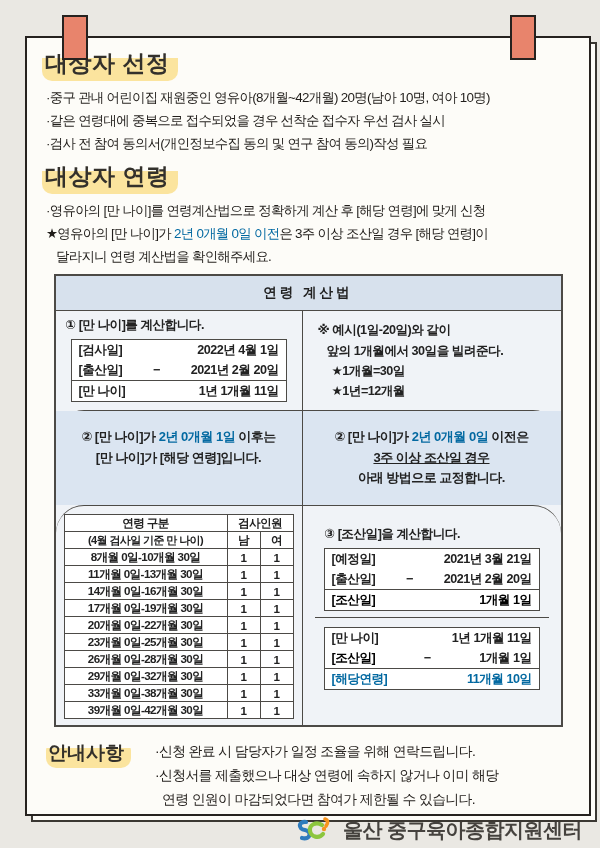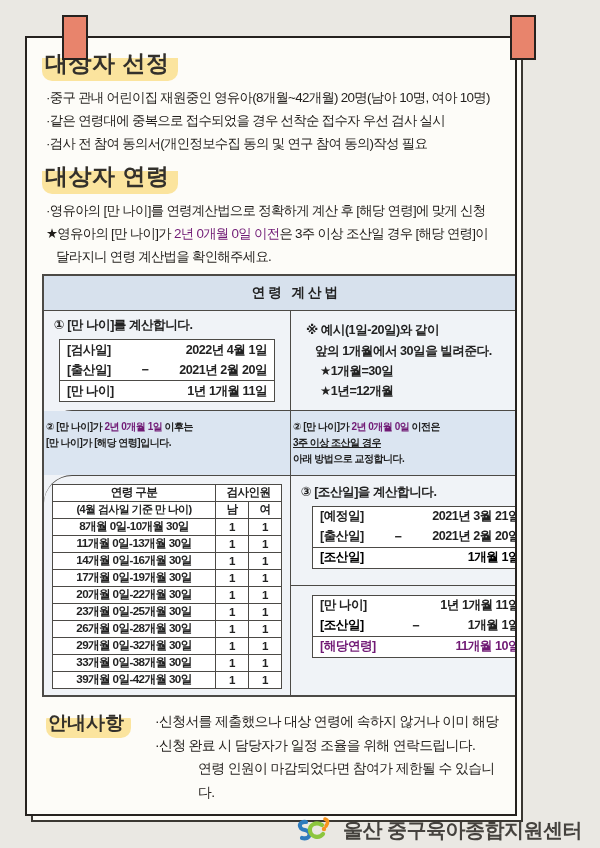--- a/index.html
+++ b/index.html
@@ -5,21 +5,21 @@
   * { margin:0; padding:0; box-sizing:border-box; }
   html,body { width:600px; height:848px; }
   body {
     position:relative;
     background:#eae8e3;
     font-family:"Liberation Sans","DejaVu Sans",sans-serif;
     color:#26221f;
     overflow:hidden;
   }
   .card {
-    position:absolute; left:25px; top:36px; width:492px; height:780px;
+    position:absolute; left:25px; top:36px; width:566px; height:780px;
     background:#fdfcf8;
     border:2.5px solid #26221f;
     box-shadow:6px 6px 0 -2px #fdfcf8, 6px 6px 0 0 #3a3732;
     padding:10px 15px 0 15px;
     overflow:hidden;
   }
   .pin {
     position:absolute; width:26px; height:45px; top:15px;
     background:#e8846c; border:2.5px solid #26221f; z-index:5;
   }
@@ -31,21 +31,21 @@
     font-size:23px; font-weight:bold; letter-spacing:0.5px; color:#33302b;
     background:linear-gradient(180deg, rgba(0,0,0,0) 30%, #fbe49e 30%);
     border-radius:10px; padding:0 9px 2px 3px;
   }
   .bullets { margin:5px 0 4px 4px; }
   .bullets .ln {
     font-size:13.4px; letter-spacing:-0.7px; line-height:1.72;
     white-space:nowrap; font-weight:500; color:#211e1b;
   }
   .indent { padding-left:10px; }
-  .red { color:#701a75; }
+  .red { color:#0369a1; }
   .blue { color:#000000; }
   .ul { text-decoration:underline; }
 
   
   .calc {
     margin:6px auto 0 auto; width:509px;
     border:2px solid #4c4a46; background:#f0f3f7;
     font-size:12.6px; color:#222;
   }
   .calc-head {
@@ -66,48 +66,48 @@
   .calc-box .r { display:flex; align-items:center; padding:1.5px 7px; }
   .calc-box .r .lab { flex:0 0 auto; }
   .calc-box .r .op  { flex:1 1 auto; text-align:center; }
   .calc-box .r .val { flex:0 0 auto; }
   .calc-box .r.total { border-top:1.8px solid #4c4a46; }
   .example { padding:4px 2px 2px 10px; font-weight:bold; line-height:1.62; letter-spacing:-0.5px; }
   .example .e2 { padding-left:9px; }
   .example .e3, .example .e4 { padding-left:14px; }
 
   .row2cell {
-    background:#dbe5f1; font-weight:bold;
-    padding:8px 2px; line-height:1.6; font-size:10px; letter-spacing:-0.5px;
+    background:#dbe5f1; text-align:center; font-weight:bold;
+    padding:16px 2px; line-height:1.6; font-size:13px; letter-spacing:-0.5px;
   }
 
   
   .age-table {
     width:230px; margin:3px auto 0 auto; border-collapse:collapse;
     background:#fff; font-size:11.6px; font-weight:bold; letter-spacing:-0.6px;
   }
   .age-table th, .age-table td {
     border:1.5px solid #4c4a46; text-align:center; padding:0.5px 2px;
   }
   .age-table .sub { font-size:11px; }
 
-  .r3-right { display:flex; flex-direction:column; padding:0; }
+  .r3-right { display:flex; flex-direction:column; padding:12px; }
   .r3-right .sub-block { flex:1; padding:7px 5px 6px 5px; }
   .r3-right .sub-block + .sub-block { border-top:1.8px solid #4c4a46; }
 
   
   .notice { display:flex; gap:24px; margin:13px 0 0 4px;align-items:center; }
   .chip {
     display:inline-block; align-self:flex-start;
     font-size:19px; font-weight:bold; color:#33302b;
     background:linear-gradient(180deg, rgba(0,0,0,0) 30%, #fbe49e 30%);
     border-radius:10px; padding:0 7px 2px 2px; white-space:nowrap;
   }
   .notice-text { font-size:13.8px; line-height:1.72; letter-spacing:-0.6px; font-weight:500; }
-  .notice-text .l3 { padding-left:7px;margin-left:36px; }
+  .notice-text .l3 { padding-left:7px; }
   .contact { display:flex; gap:12px; align-items:center; margin:10px 0 0 4px; }
   .contact-text { font-size:14.5px; letter-spacing:-0.4px; font-weight:500; }
 
   
   .footer {
     position:absolute; right:18px; bottom:4px;
     display:flex; align-items:center; gap:7px;
     color:#45423e; font-weight:bold; font-size:20px; letter-spacing:-0.5px;
   }
 </style>
@@ -289,22 +289,22 @@
             </div>
           </div>
         </div>
       </div>
     </div>
   </div>
 
   <div class="notice">
     <span class="chip">안내사항</span>
     <div class="notice-text">
+      <div>·신청 완료 시 담당자가 일정 조율을 위해 연락드립니다.</div>
       <div>·신청서를 제출했으나 대상 연령에 속하지 않거나 이미 해당</div>
-      <div>·신청 완료 시 담당자가 일정 조율을 위해 연락드립니다.</div>
       <div class="l3">연령 인원이 마감되었다면 참여가 제한될 수 있습니다.</div>
     </div>
   </div>
 
   <div class="contact">
     <span class="chip">문의</span>
     <span class="contact-text">052)275-1233 내선 1번 상담전문요원 이유나</span>
   </div>
 
 </div>

